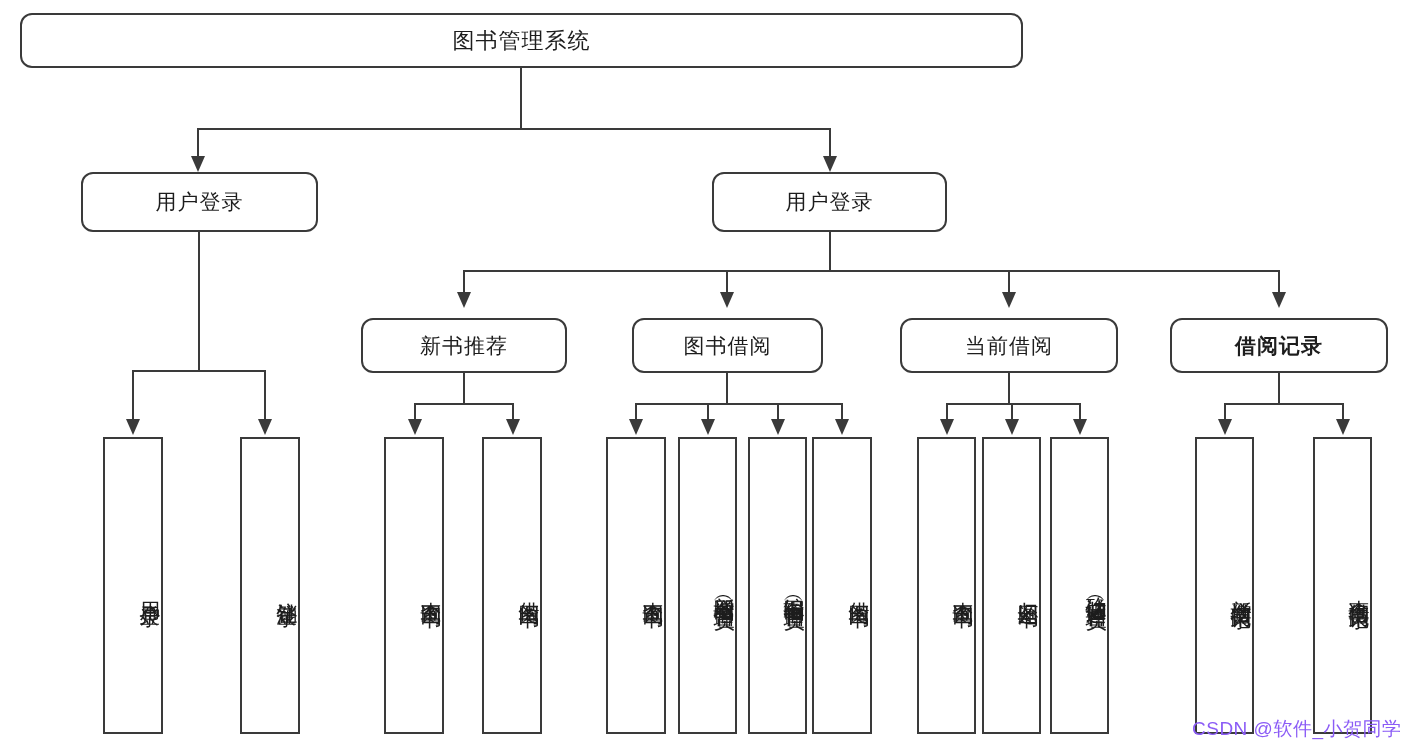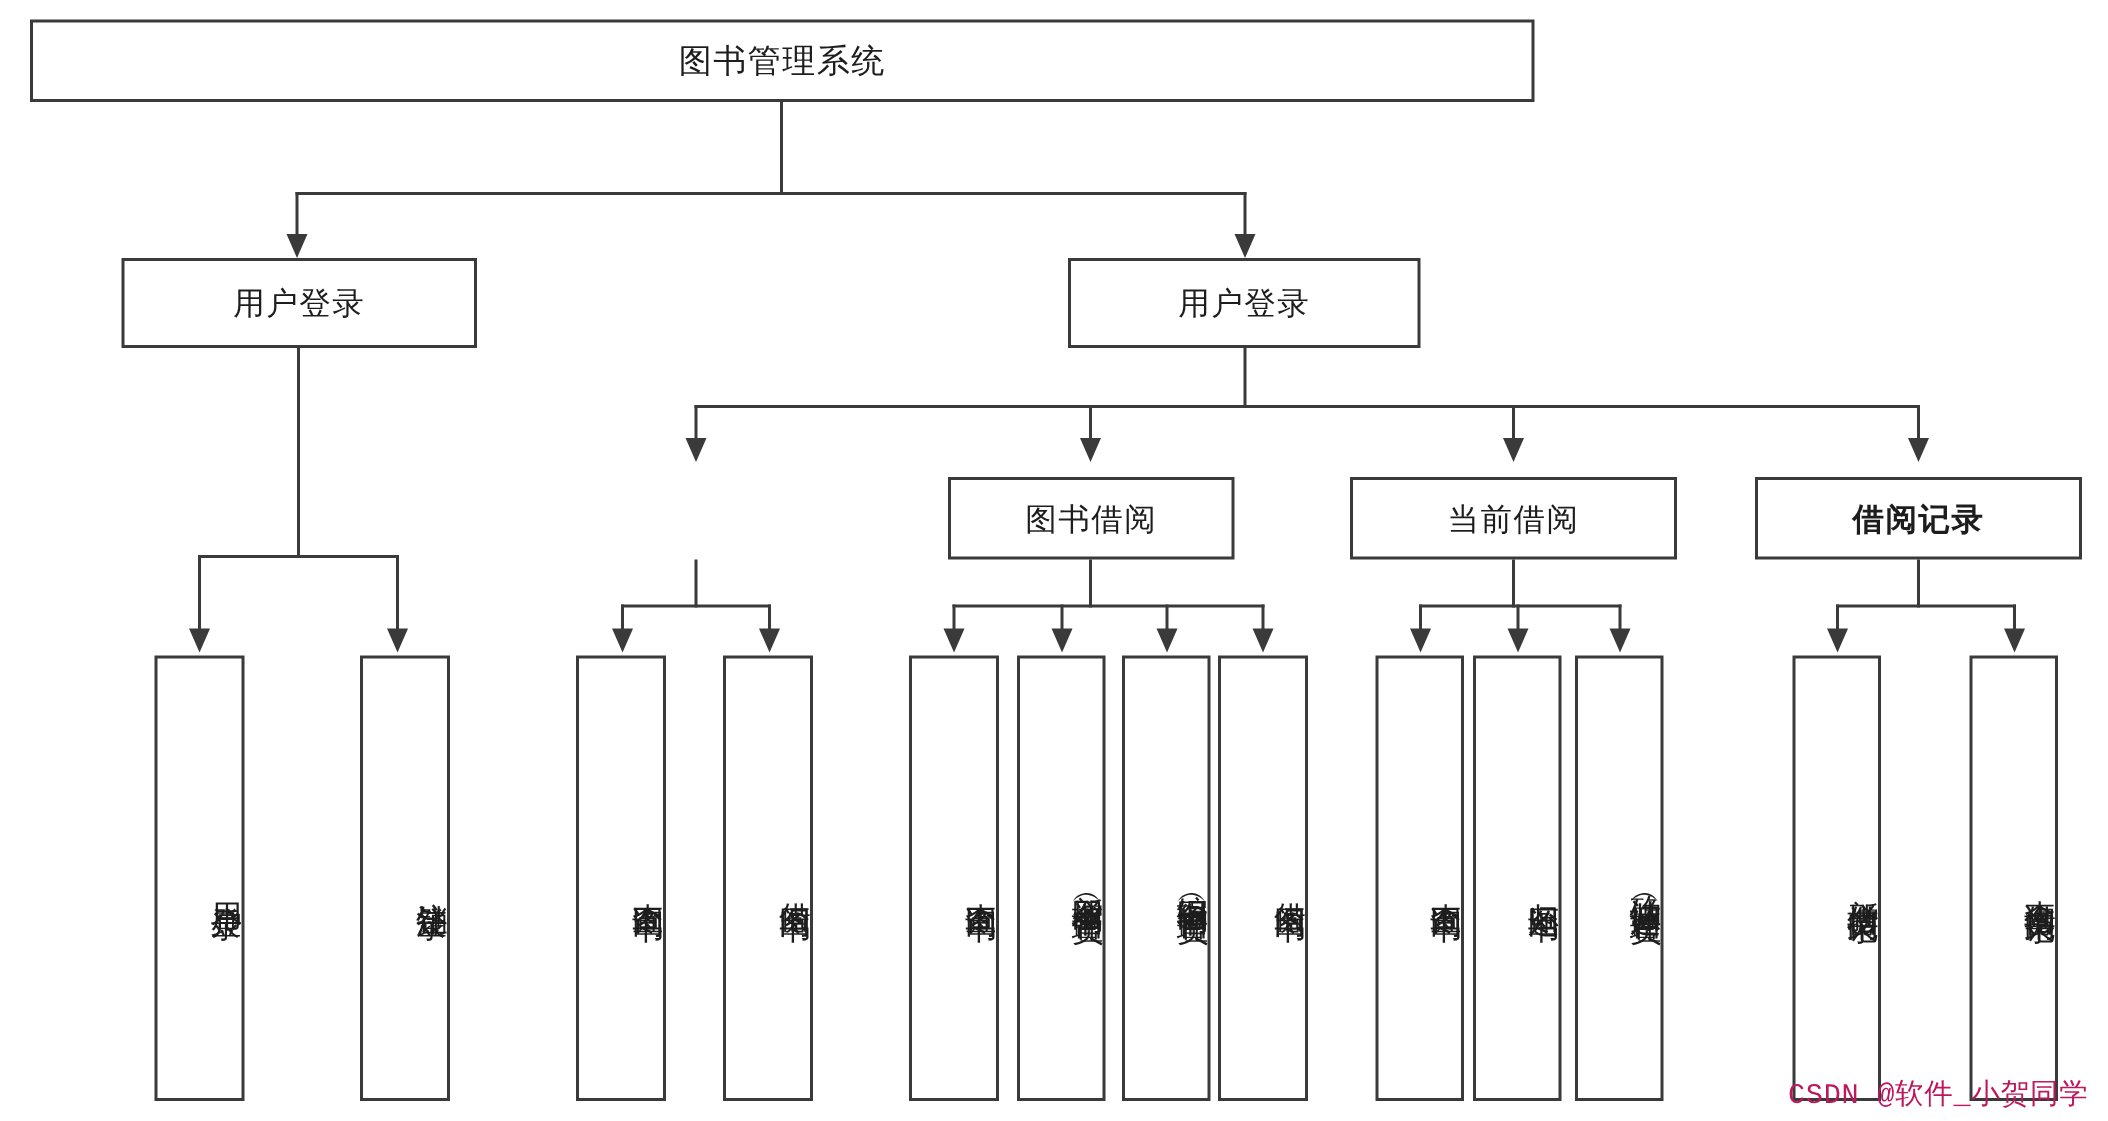--- a/index.html
+++ b/index.html
@@ -9,21 +9,21 @@
   .node{
     position:absolute;
     box-sizing:border-box;
     background:#ffffff;
     border:2px solid #3a3a3a;
     display:flex;
     align-items:center;
     justify-content:center;
     color:#1d1d1d;
   }
-  .node.horiz{font-size:21px;letter-spacing:1px;}
+  .node.horiz{font-size:21px;letter-spacing:1px;border-radius:12px;}
   .node.vert{
     writing-mode:vertical-rl;
     text-orientation:upright;
     font-size:21px;
     letter-spacing:2px;
     line-height:1;
     padding-top:6px;
     align-items:flex-start;
     justify-content:center;
     white-space:nowrap;
@@ -40,24 +40,23 @@
     position:absolute;
     width:0;height:0;
     border-left:7px solid transparent;
     border-right:7px solid transparent;
     border-top:16px solid #3a3a3a;
   }
 
   .watermark{
     position:absolute;
     font-size:19px;
-    color:#be185d;
+    color:#8b5cf6;
     white-space:nowrap;
     letter-spacing:0.5px;
-    font-family:Liberation Mono, monospace;
   }
 </style>
 </head>
 <body>
 
 <div id="canvas">
 
   <div class="node horiz root" style="left:20px;top:13px;width:1003px;height:55px;">
     <span class="lbl">图书管理系统</span>
   </div>
@@ -88,20 +87,23 @@
   <div class="conn hline" style="left:463px;top:270px;width:817px;"></div>
   <div class="conn vline" style="left:463px;top:270px;height:24px;"></div>
   <div class="conn vline" style="left:726px;top:270px;height:24px;"></div>
   <div class="conn vline" style="left:1008px;top:270px;height:24px;"></div>
   <div class="conn vline" style="left:1278px;top:270px;height:24px;"></div>
   <div class="arrow" style="left:457px;top:292px;"></div>
   <div class="arrow" style="left:720px;top:292px;"></div>
   <div class="arrow" style="left:1002px;top:292px;"></div>
   <div class="arrow" style="left:1272px;top:292px;"></div>
 
+  <div class="node horiz" style="left:361px;top:318px;width:206px;height:55px;">
+    <span class="lbl">新书推荐</span>
+  </div>
   <div class="node horiz" style="left:632px;top:318px;width:191px;height:55px;align-items:center;">
     <span class="lbl">图书借阅</span>
   </div>
   <div class="node horiz" style="left:900px;top:318px;width:218px;height:55px;">
     <span class="lbl">当前借阅</span>
   </div>
   <div class="node horiz" style="left:1170px;top:318px;width:218px;height:55px;font-weight:bold;">
     <span class="lbl">借阅记录</span>
   </div>
 

